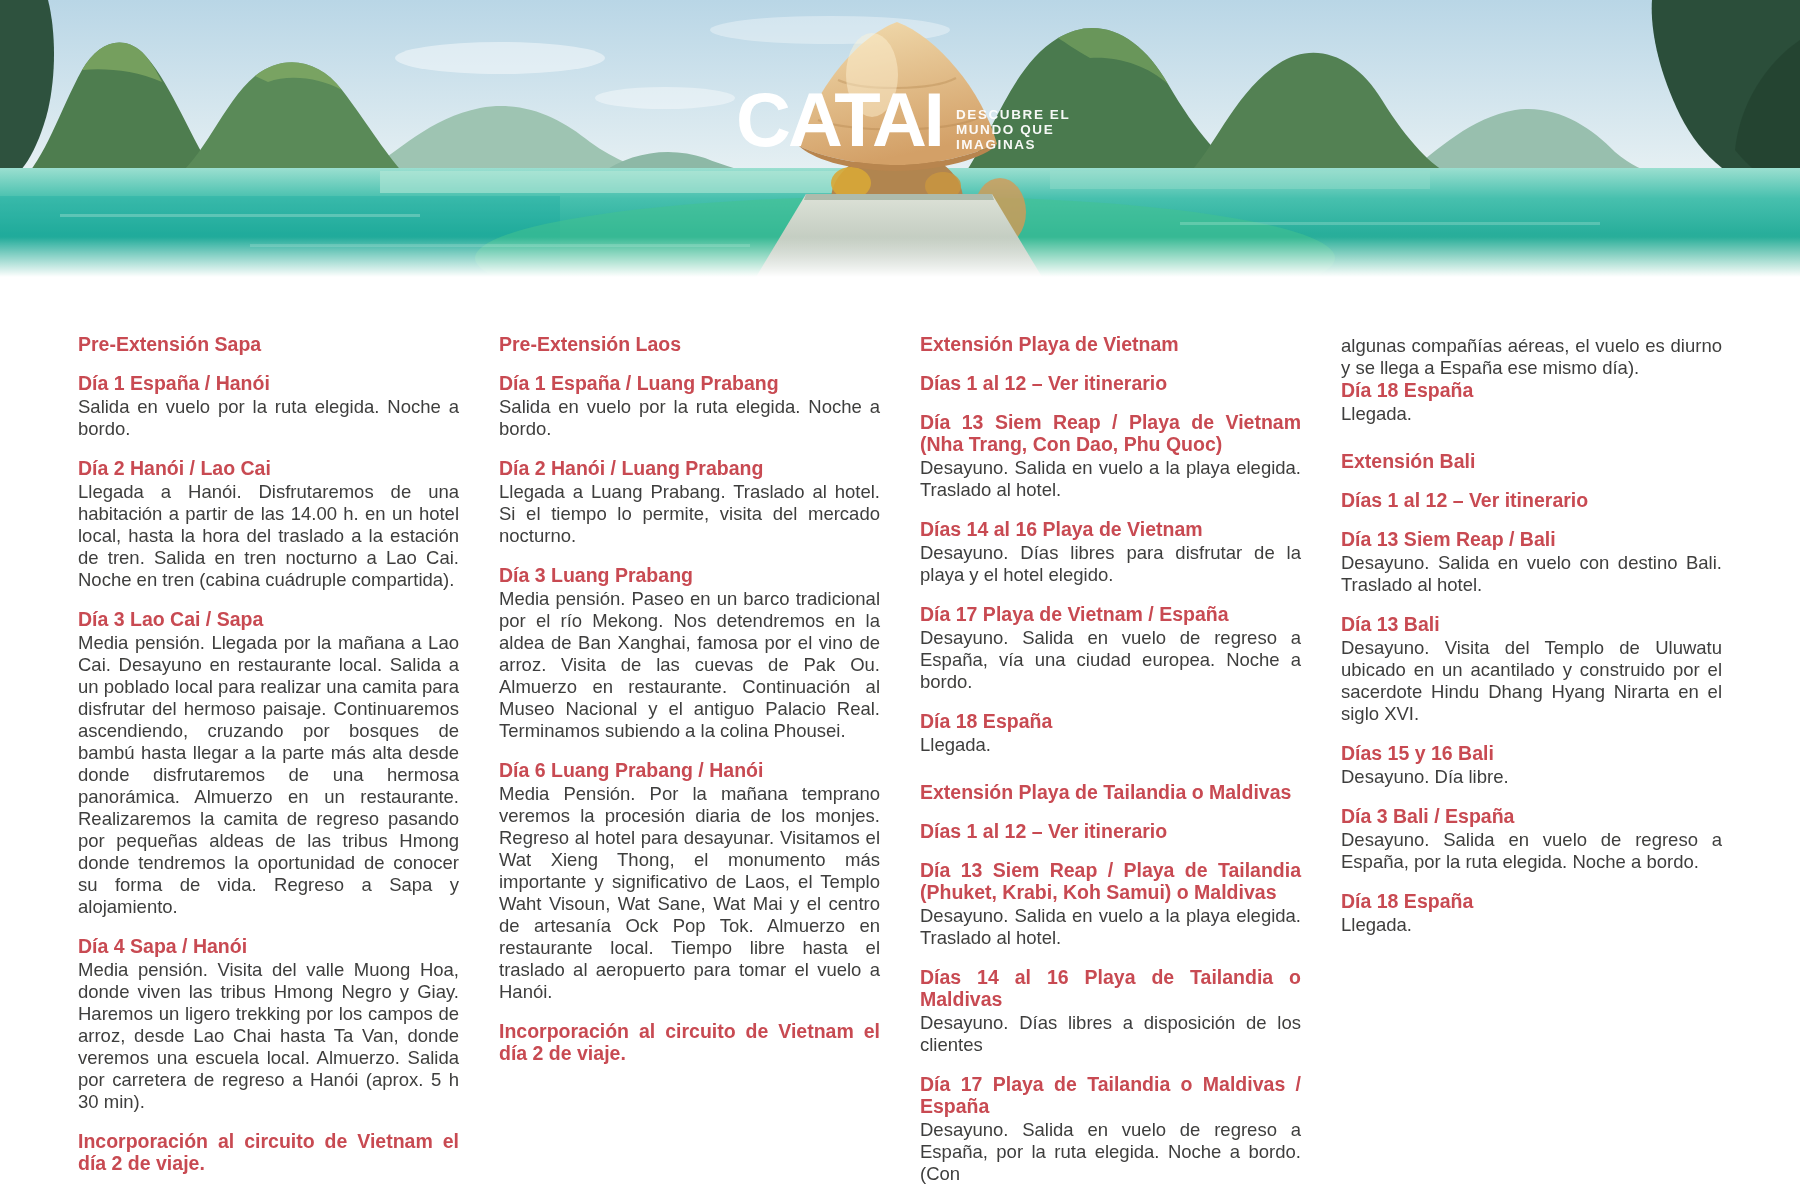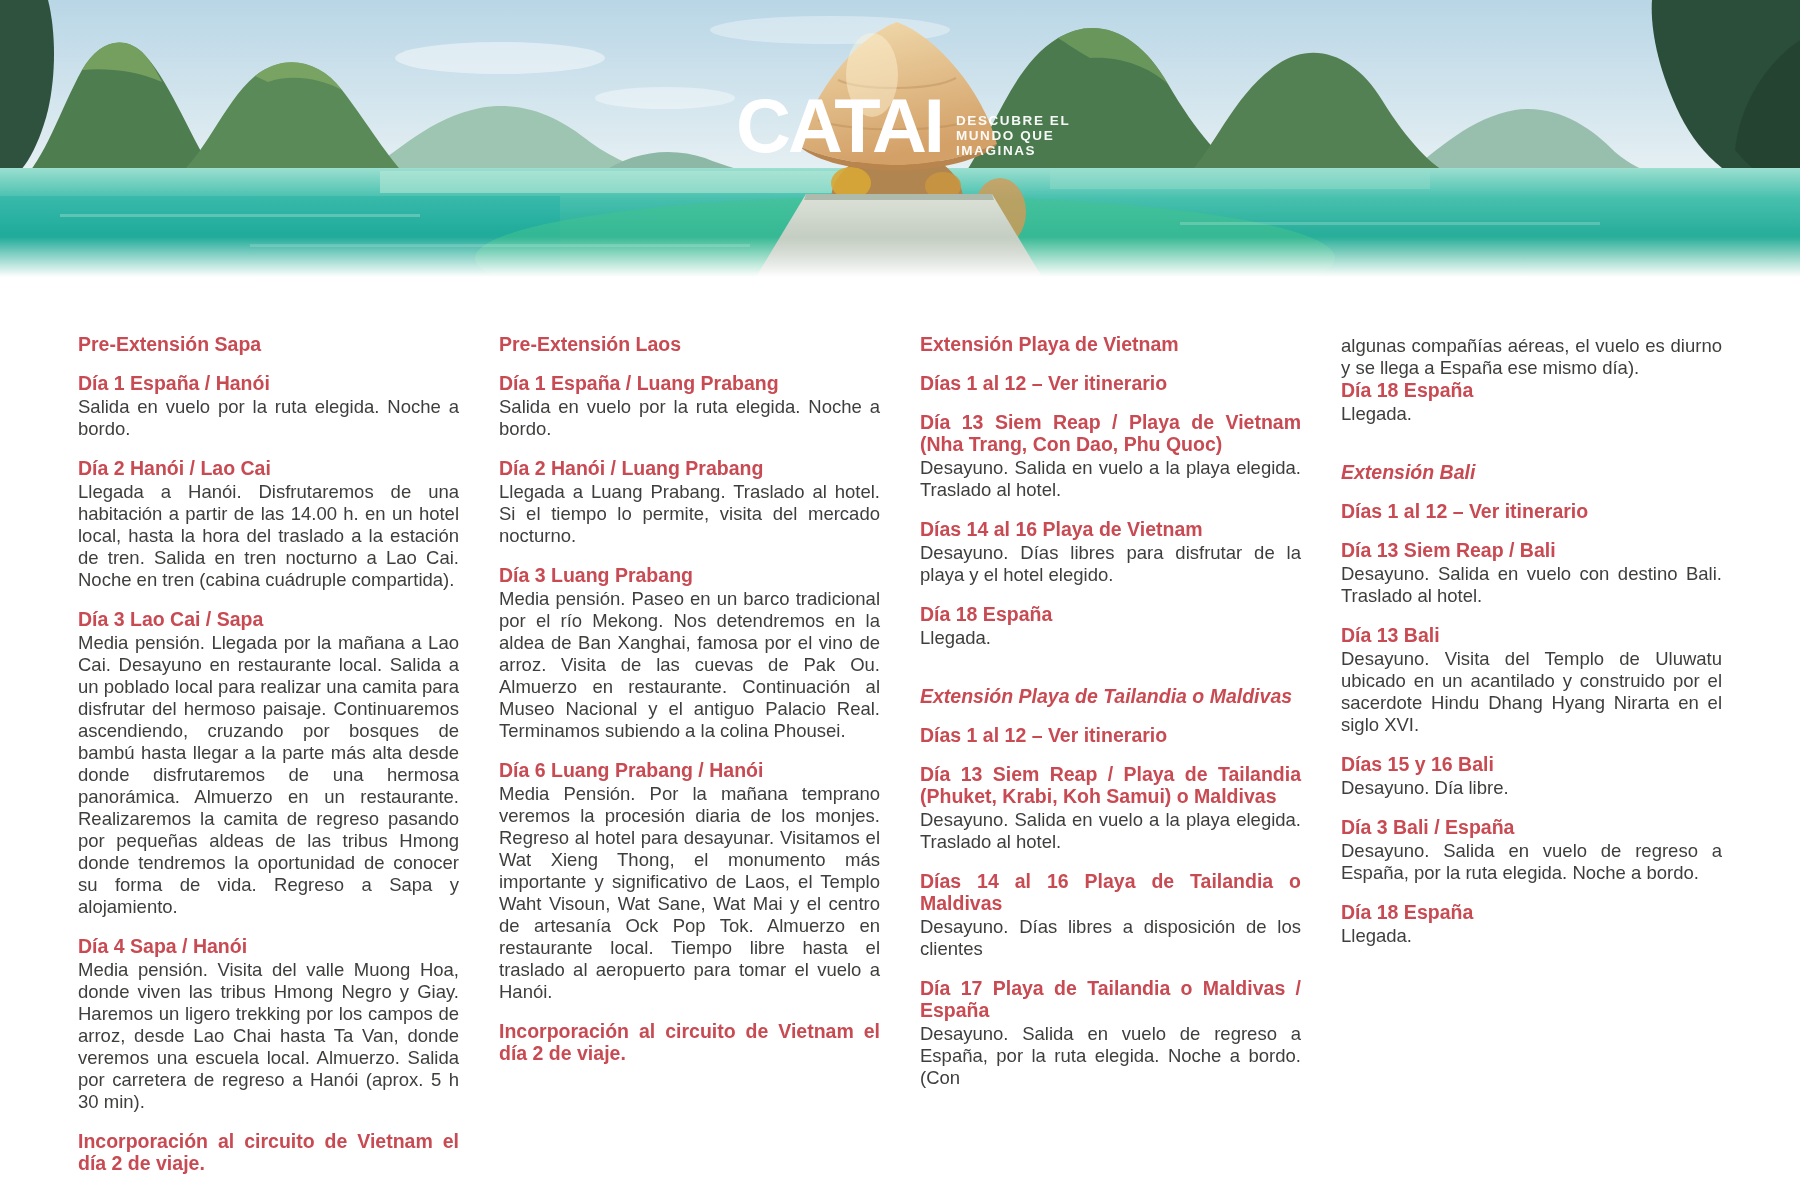--- a/index.html
+++ b/index.html
@@ -5,39 +5,39 @@
   html, body { margin: 0; padding: 0; background: #fff; }
   .page {
     position: relative; width: 1800px; height: 1200px;
     background: #fff; overflow: hidden;
     font-family: "Liberation Sans", sans-serif;
   }
   
   .hero { position: relative; width: 1800px; height: 277px; }
   .hero svg { display: block; }
   .logo-wrap {
-    position: absolute; left: 736px; top: 90px;
+    position: absolute; left: 736px; top: 84px;
     display: flex; align-items: flex-start; color: var(--logo-white, #fff);
   }
   .logo-text {
     font-size: 76px; font-weight: bold; letter-spacing: -3px; line-height: 0.95;
   }
   .tagline {
     margin-left: 14px; margin-top: 23px;
     font-size: 13.5px; font-weight: bold; letter-spacing: 1.6px;
     line-height: 15px; opacity: 0.95;
   }
   
   .content {
     display: grid; grid-template-columns: repeat(4, 1fr);
     column-gap: 40px; padding: 56px 78px 0 78px;
   }
   .column { min-width: 0; }
   .block { margin-bottom: 17px; }
-  .block.gap-before { margin-top: 36px; font-style: italic; }
+  .block.gap-before { margin-top: 25px; }
   .heading {
     margin: 0; color: var(--heading-red, #c84a52);
     font-size: 19.5px; font-weight: bold; line-height: 22px;
     text-align: justify;
   }
   .body {
     margin: 2px 0 0 0; color: var(--body-text, #3e3e3d);
     font-size: 18.5px; line-height: 22px; text-align: justify;
     hyphens: auto; -webkit-hyphens: auto;
   }
@@ -200,20 +200,24 @@
         </div>
         <div class="block day">
           <h3 class="heading">Día 13 Siem Reap / Playa de Vietnam (Nha Trang, Con Dao, Phu Quoc)</h3>
           <p class="body">Desayuno. Salida en vuelo a la playa elegida. Traslado al hotel.</p>
         </div>
         <div class="block day">
           <h3 class="heading">Días 14 al 16 Playa de Vietnam</h3>
           <p class="body">Desayuno. Días libres para disfrutar de la playa y el hotel elegido.</p>
         </div>
         <div class="block day">
+          <h3 class="heading">Día 17 Playa de Vietnam / España</h3>
+          <p class="body">Desayuno. Salida en vuelo de regreso a España, vía una ciudad europea. Noche a bordo.</p>
+        </div>
+        <div class="block day">
           <h3 class="heading">Día 18 España</h3>
           <p class="body">Llegada.</p>
         </div>
         <div class="block section gap-before">
           <h3 class="heading">Extensión Playa de Tailandia o Maldivas</h3>
         </div>
         <div class="block subhead">
           <h3 class="heading">Días 1 al 12 – Ver itinerario</h3>
         </div>
         <div class="block day">

